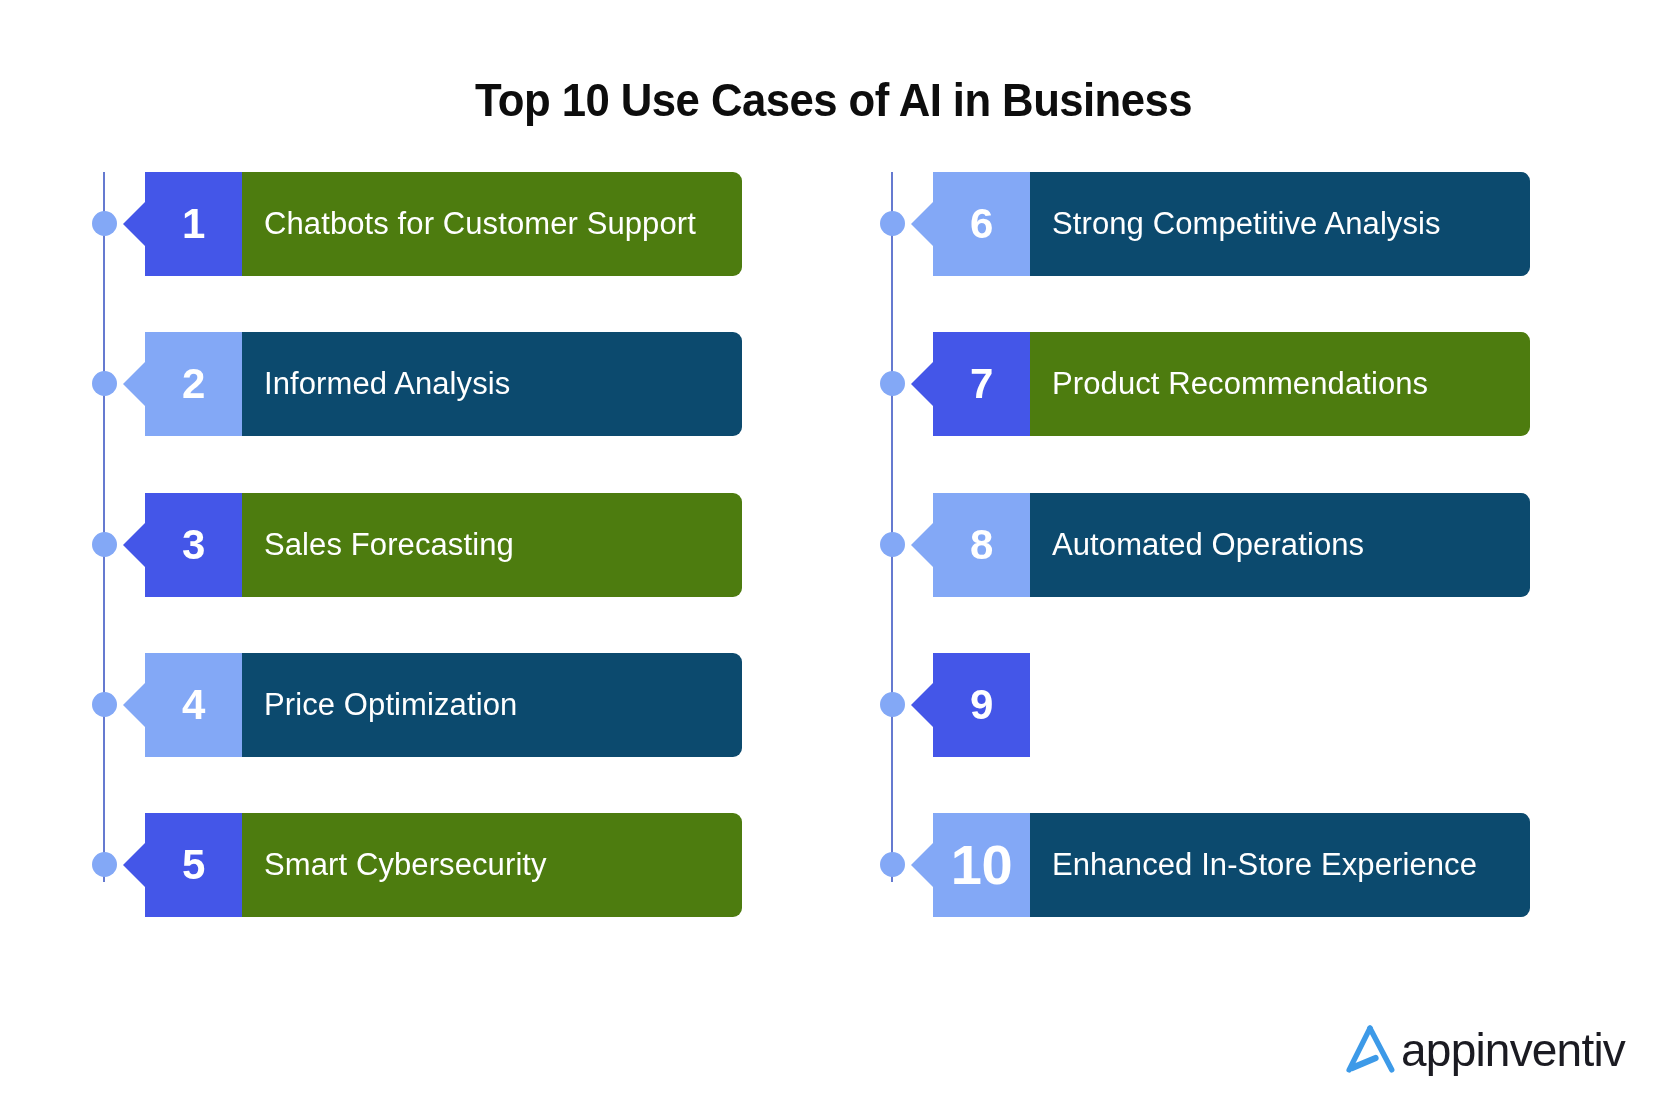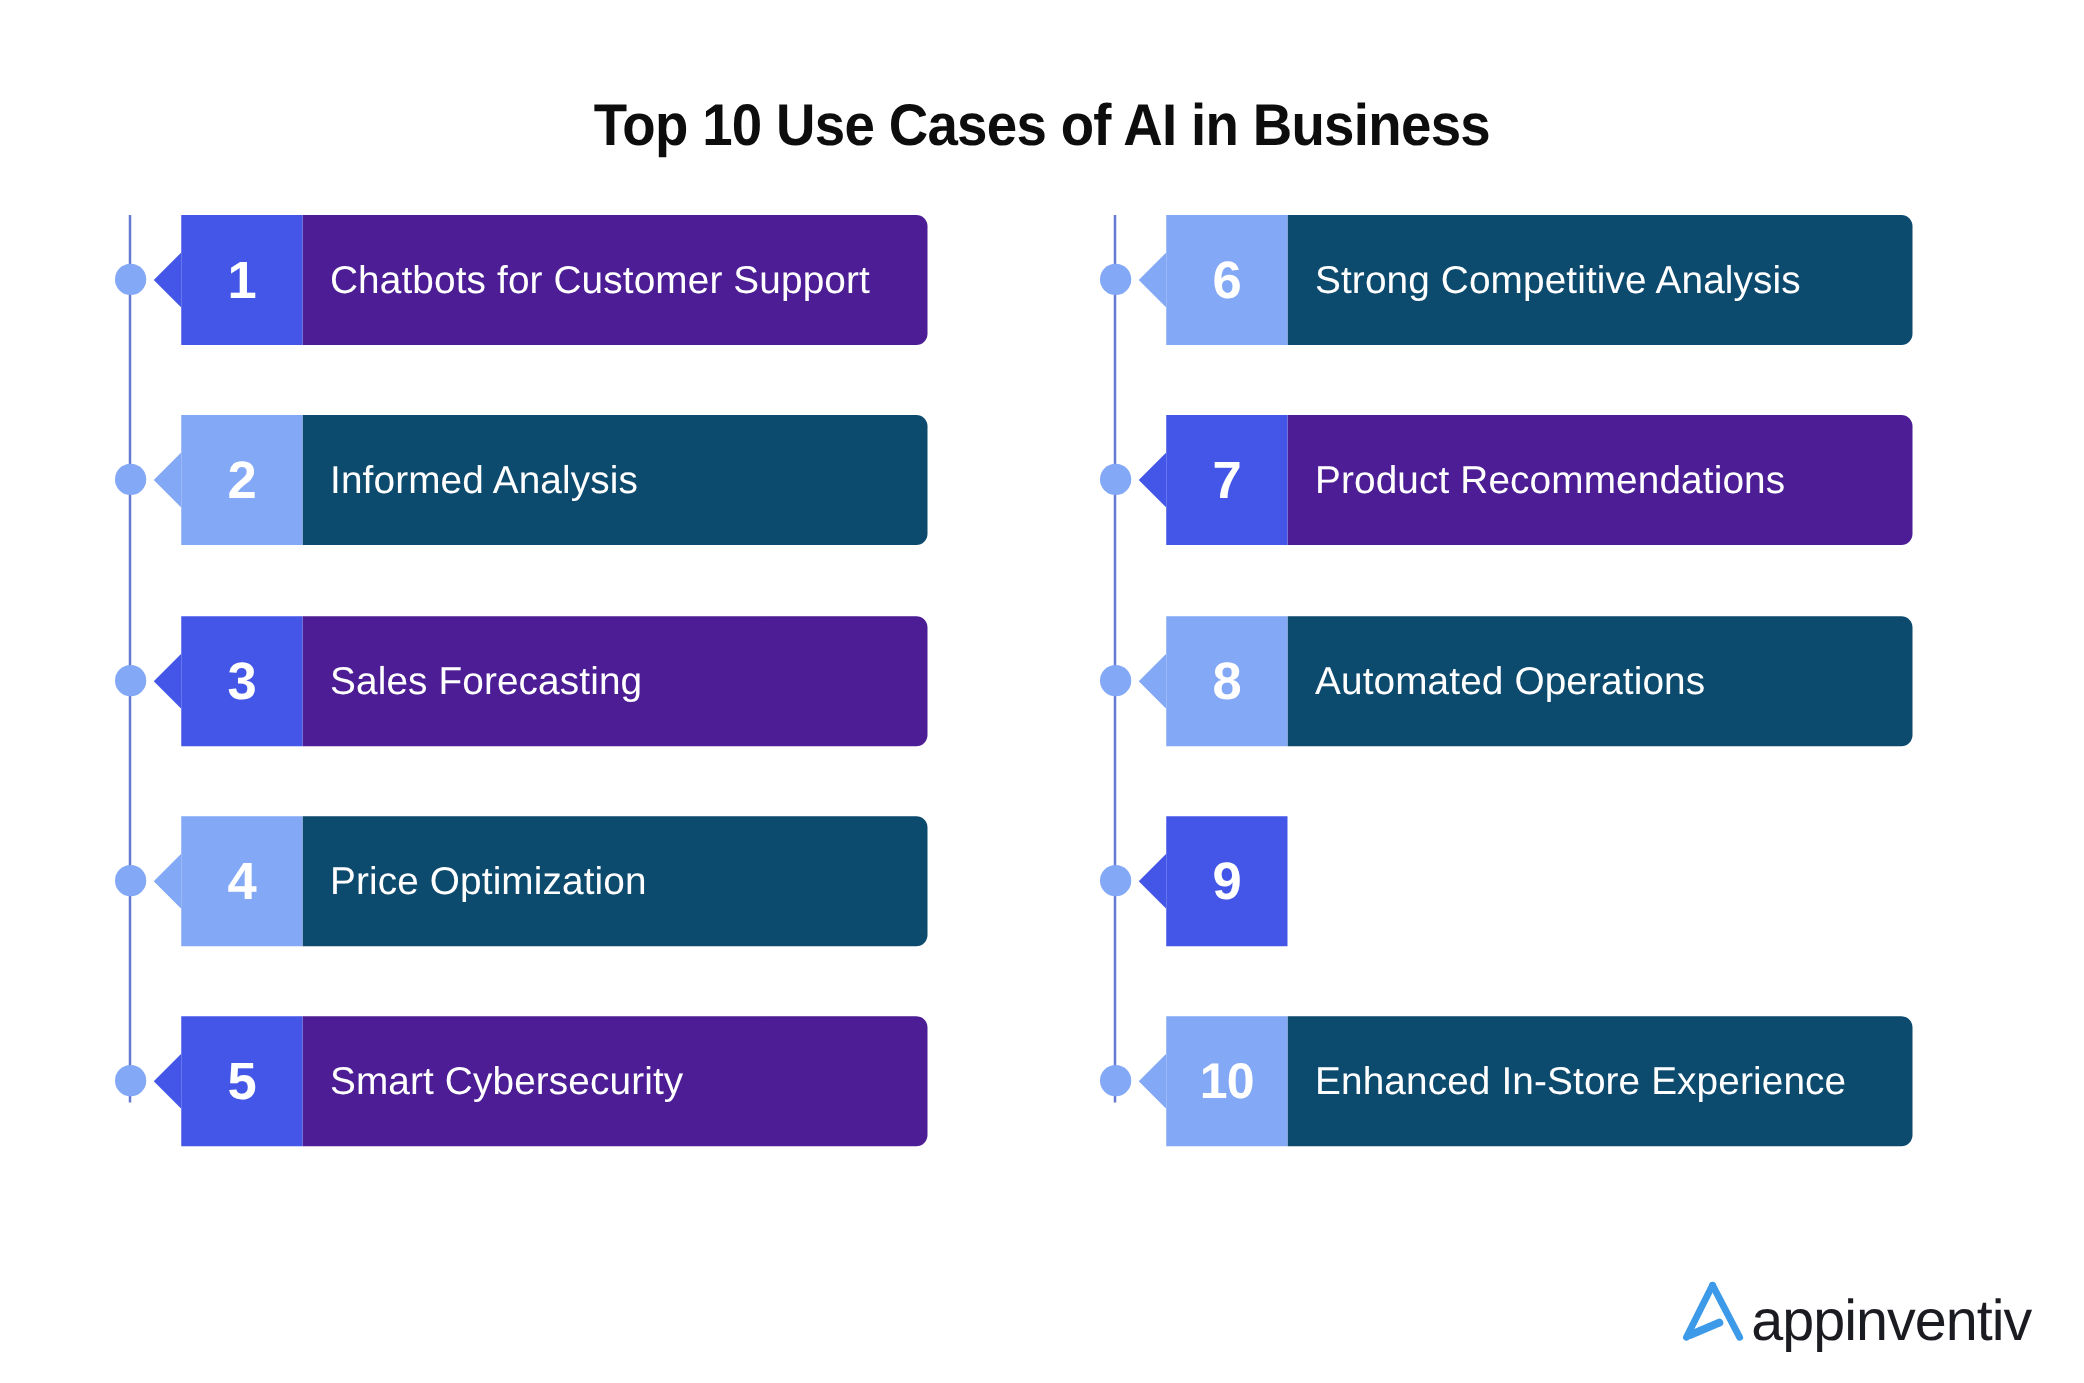--- a/index.html
+++ b/index.html
@@ -112,53 +112,53 @@
     flex: 0 0 97px;
     display: flex;
     align-items: center;
     justify-content: center;
     color: #ffffff;
     font-size: 42px;
     font-weight: bold;
     letter-spacing: -0.5px;
     line-height: 1;
   }
-  .num-box.wide-num { font-size: 40px; text-align: center; }
+  .num-box.wide-num { font-size: 56px; text-align: center; }
 
   .label-panel {
     flex: 1 1 auto;
     display: flex;
     align-items: center;
     padding: 0 18px 0 22px;
     color: #ffffff;
     font-size: 31px;
     font-weight: 400;
     line-height: 1.33;
     letter-spacing: 0.1px;
     border-top-right-radius: 9px;
     border-bottom-right-radius: 9px;
     box-sizing: border-box;
   }
 
   
   .v-darknum .num-box     { background: #4456e8; }
-  .v-darknum .label-panel { background: #4c1d95; }
+  .v-darknum .label-panel { background: #4d7c0f; }
   .v-darknum .arrow-notch { border-right-color: #4456e8; }
 
   .v-lightnum .num-box     { background: #83a8f6; }
   .v-lightnum .label-panel { background: #0c4a6e; }
   .v-lightnum .arrow-notch { border-right-color: #83a8f6; }
 
   
   .logo {
     position: absolute;
     right: 42px;
     bottom: 28px;
     display: flex;
-    align-items: flex-end;
+    align-items: center;
     gap: 2px;
   }
   .logo-mark { width: 58px; height: 58px; display: block; }
   .logo-word {
     font-family: "Liberation Sans", sans-serif;
     font-size: 46px;
     font-weight: 400;
     color: #1b1b22;
     letter-spacing: -0.8px;
     line-height: 1;

